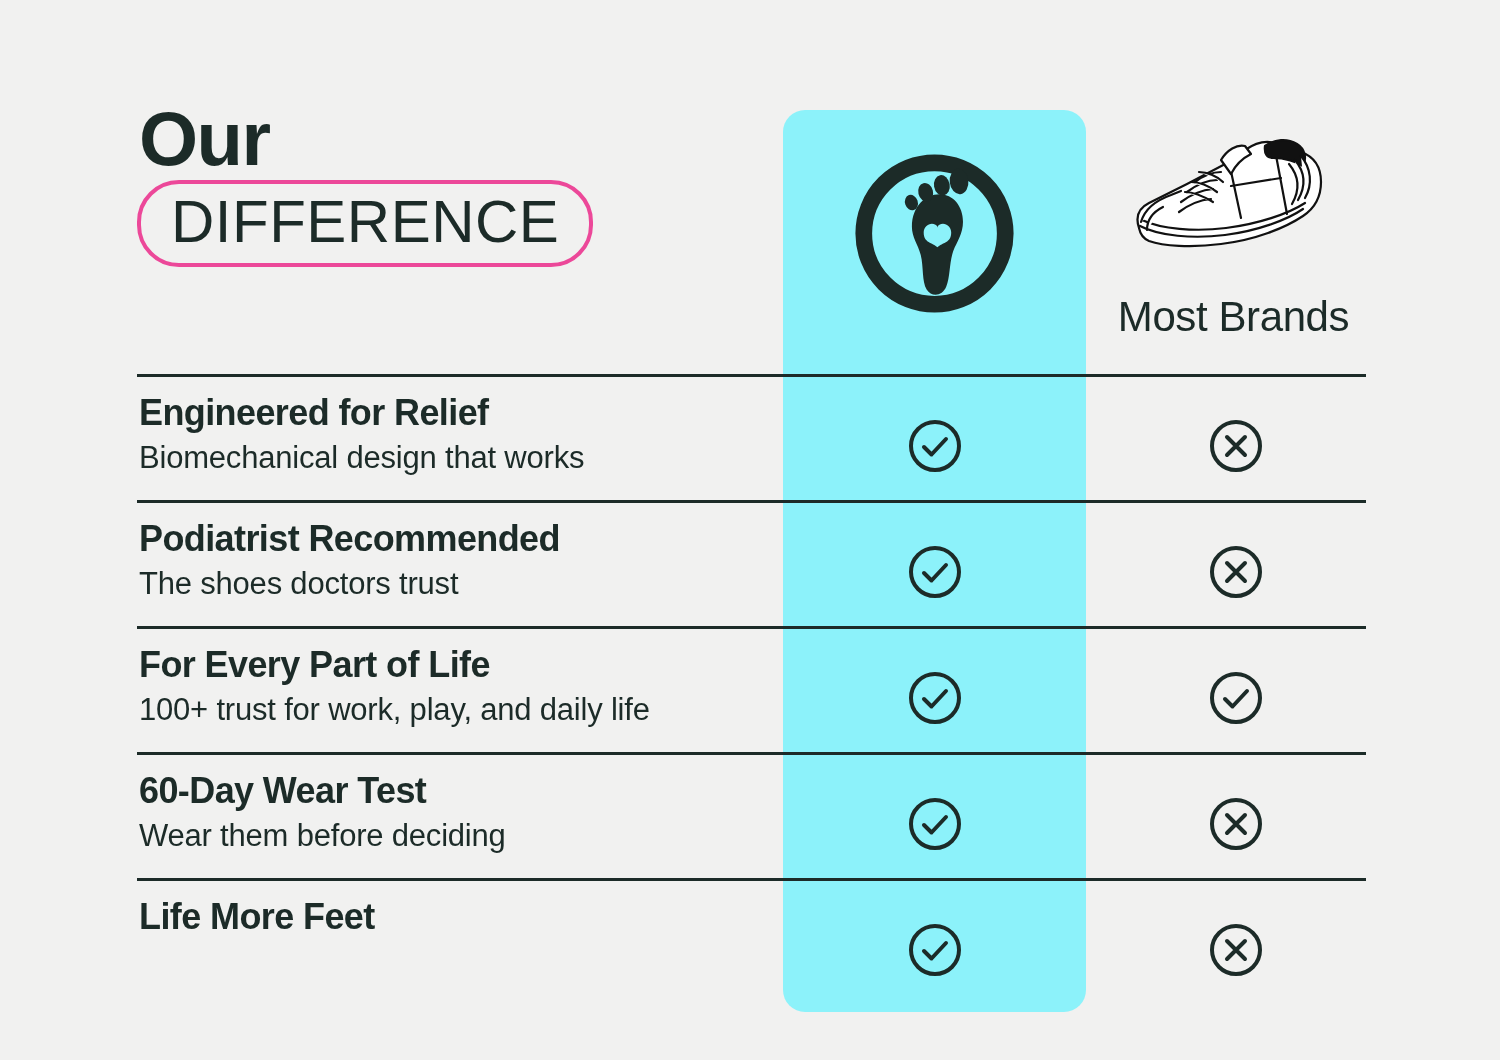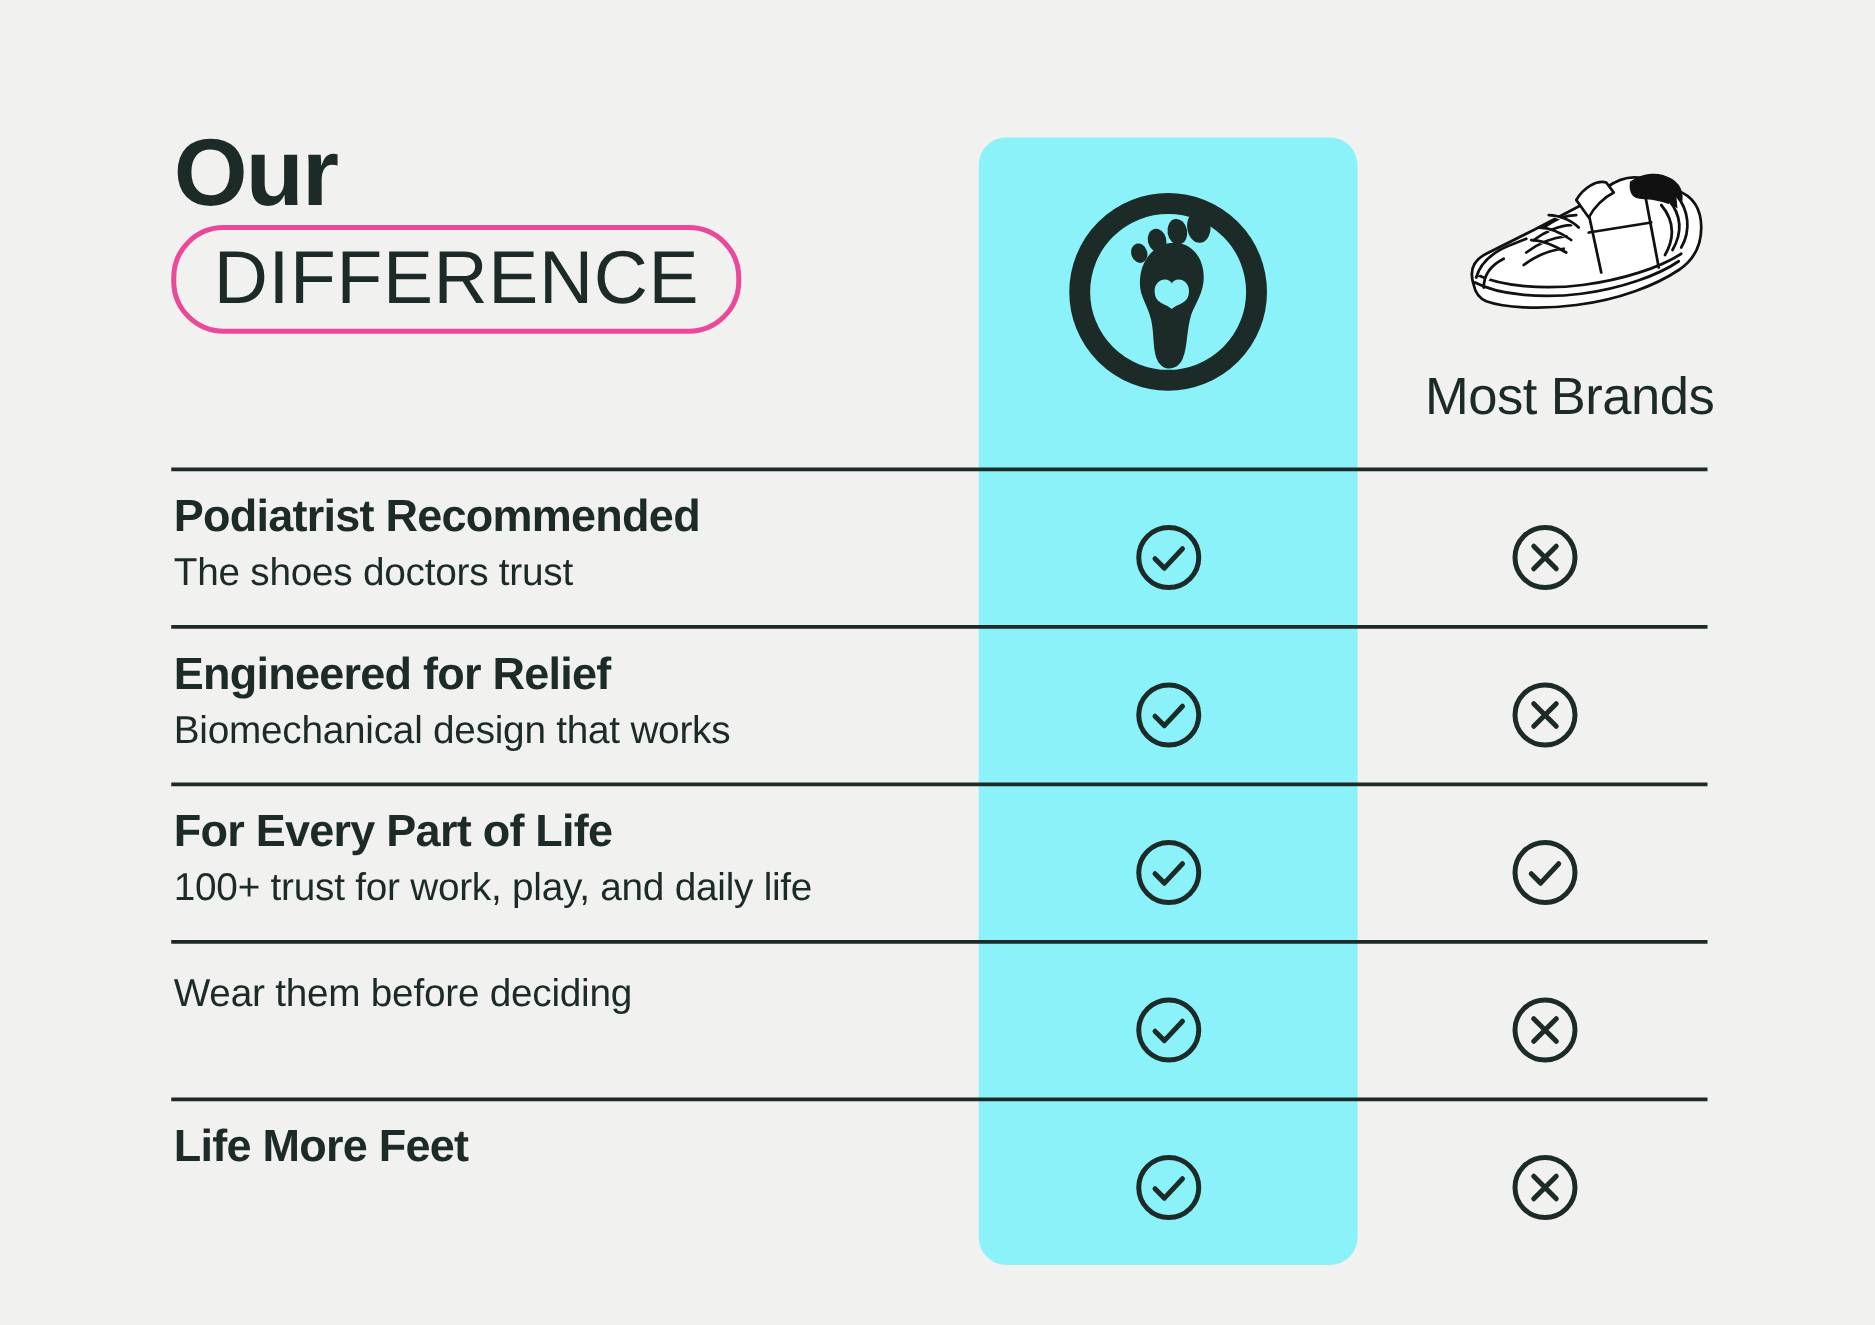--- a/index.html
+++ b/index.html
@@ -80,25 +80,25 @@
     top: 143px;
     width: 167px;
     height: 182px;
     z-index: 4;
   }
   .brand-logo svg { display: block; width: 100%; height: 100%; }
 
   
   .competitor-head {
     position: absolute;
-    left: 1140px;
+    left: 1100px;
     top: 110px;
     width: 285px;
     z-index: 3;
-    text-align: left;
+    text-align: center;
   }
   .shoe-img {
     width: 250px;
     height: 175px;
     margin-left: auto;
     margin-right: 10px;
     display: block;
   }
   .shoe-img svg { display: block; width: 100%; height: 100%; }
   .competitor-label {
@@ -254,74 +254,75 @@
       <div class="divider" style="top: 374px;"></div>
       <div class="divider" style="top: 500px;"></div>
       <div class="divider" style="top: 626px;"></div>
       <div class="divider" style="top: 752px;"></div>
       <div class="divider" style="top: 878px;"></div>
     </div>
 
   <div class="rows" id="rows">
       <div class="row">
         <div class="row-label">
+          <div class="feature-title">Engineered for Relief</div>
+          <div class="feature-sub">Biomechanical design that works</div>
+        </div>
+        <div class="cell brand-col">
+          <svg viewBox="0 0 56 56" xmlns="http://www.w3.org/2000/svg">
+            <circle cx="28" cy="28" r="24" fill="none" stroke="#1c2b28" stroke-width="4"></circle>
+            <path d="M17 29 L24.5 36.5 L39 21" fill="none" stroke="#1c2b28" stroke-width="4" stroke-linecap="round" stroke-linejoin="round"></path>
+          </svg>
+        </div>
+        <div class="cell other-col">
+          <svg viewBox="0 0 56 56" xmlns="http://www.w3.org/2000/svg">
+            <circle cx="28" cy="28" r="24" fill="none" stroke="#1c2b28" stroke-width="4"></circle>
+            <path d="M19 19 L37 37 M37 19 L19 37" fill="none" stroke="#1c2b28" stroke-width="4" stroke-linecap="round"></path>
+          </svg>
+        </div>
+      </div>
+      <div class="row">
+        <div class="row-label">
           <div class="feature-title">Podiatrist Recommended</div>
           <div class="feature-sub">The shoes doctors trust</div>
         </div>
         <div class="cell brand-col">
           <svg viewBox="0 0 56 56" xmlns="http://www.w3.org/2000/svg">
             <circle cx="28" cy="28" r="24" fill="none" stroke="#1c2b28" stroke-width="4"></circle>
             <path d="M17 29 L24.5 36.5 L39 21" fill="none" stroke="#1c2b28" stroke-width="4" stroke-linecap="round" stroke-linejoin="round"></path>
           </svg>
         </div>
         <div class="cell other-col">
           <svg viewBox="0 0 56 56" xmlns="http://www.w3.org/2000/svg">
             <circle cx="28" cy="28" r="24" fill="none" stroke="#1c2b28" stroke-width="4"></circle>
             <path d="M19 19 L37 37 M37 19 L19 37" fill="none" stroke="#1c2b28" stroke-width="4" stroke-linecap="round"></path>
           </svg>
         </div>
       </div>
       <div class="row">
         <div class="row-label">
-          <div class="feature-title">Engineered for Relief</div>
-          <div class="feature-sub">Biomechanical design that works</div>
-        </div>
-        <div class="cell brand-col">
-          <svg viewBox="0 0 56 56" xmlns="http://www.w3.org/2000/svg">
-            <circle cx="28" cy="28" r="24" fill="none" stroke="#1c2b28" stroke-width="4"></circle>
-            <path d="M17 29 L24.5 36.5 L39 21" fill="none" stroke="#1c2b28" stroke-width="4" stroke-linecap="round" stroke-linejoin="round"></path>
-          </svg>
-        </div>
-        <div class="cell other-col">
-          <svg viewBox="0 0 56 56" xmlns="http://www.w3.org/2000/svg">
-            <circle cx="28" cy="28" r="24" fill="none" stroke="#1c2b28" stroke-width="4"></circle>
-            <path d="M19 19 L37 37 M37 19 L19 37" fill="none" stroke="#1c2b28" stroke-width="4" stroke-linecap="round"></path>
-          </svg>
-        </div>
-      </div>
-      <div class="row">
-        <div class="row-label">
           <div class="feature-title">For Every Part of Life</div>
           <div class="feature-sub">100+ trust for work, play, and daily life</div>
         </div>
         <div class="cell brand-col">
           <svg viewBox="0 0 56 56" xmlns="http://www.w3.org/2000/svg">
             <circle cx="28" cy="28" r="24" fill="none" stroke="#1c2b28" stroke-width="4"></circle>
             <path d="M17 29 L24.5 36.5 L39 21" fill="none" stroke="#1c2b28" stroke-width="4" stroke-linecap="round" stroke-linejoin="round"></path>
           </svg>
         </div>
         <div class="cell other-col">
           <svg viewBox="0 0 56 56" xmlns="http://www.w3.org/2000/svg">
             <circle cx="28" cy="28" r="24" fill="none" stroke="#1c2b28" stroke-width="4"></circle>
             <path d="M17 29 L24.5 36.5 L39 21" fill="none" stroke="#1c2b28" stroke-width="4" stroke-linecap="round" stroke-linejoin="round"></path>
           </svg>
         </div>
       </div>
       <div class="row">
         <div class="row-label">
+          <div class="feature-title">60-Day Wear Test</div>
           <div class="feature-sub">Wear them before deciding</div>
         </div>
         <div class="cell brand-col">
           <svg viewBox="0 0 56 56" xmlns="http://www.w3.org/2000/svg">
             <circle cx="28" cy="28" r="24" fill="none" stroke="#1c2b28" stroke-width="4"></circle>
             <path d="M17 29 L24.5 36.5 L39 21" fill="none" stroke="#1c2b28" stroke-width="4" stroke-linecap="round" stroke-linejoin="round"></path>
           </svg>
         </div>
         <div class="cell other-col">
           <svg viewBox="0 0 56 56" xmlns="http://www.w3.org/2000/svg">

